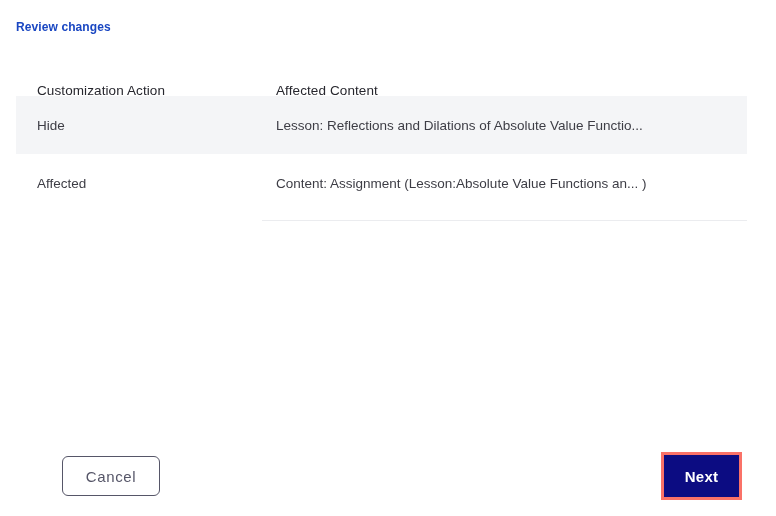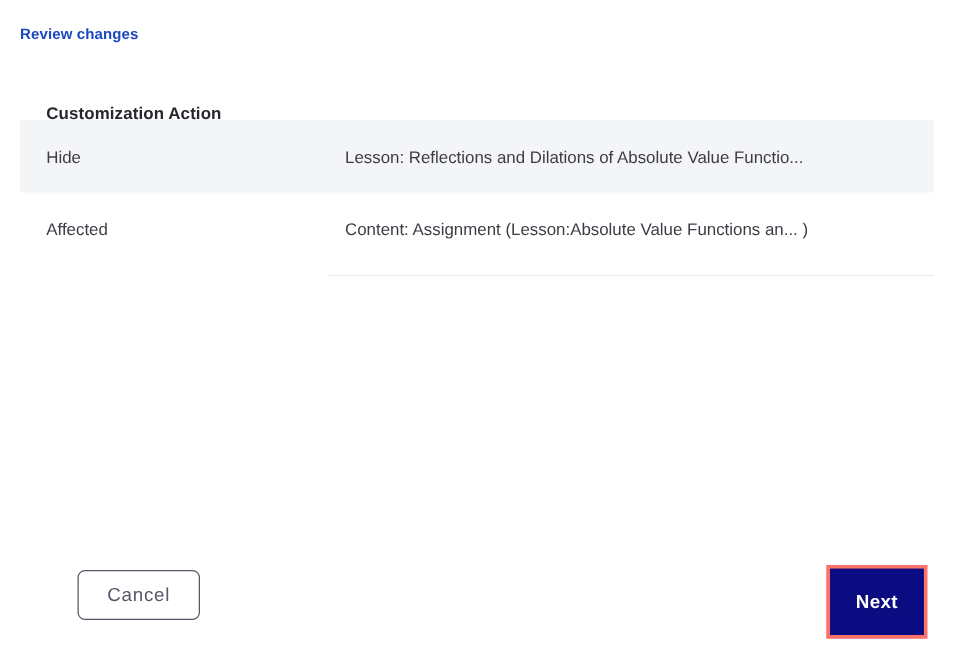--- a/index.html
+++ b/index.html
@@ -41,21 +41,21 @@
     top: 56px;
     width: 776px;
   }
   .table-header {
     display: flex;
     height: 40px;
     align-items: center;
   }
   .th {
     font-size: 13.5px;
-    font-weight: bold;
+    font-weight: normal;
     color: #27272e;
     letter-spacing: 0.1px;
     margin-top: 29px;
   }
   .col-action {
     width: 262px;
     box-sizing: border-box;
     padding-left: 37px;
   }
   .col-content {
@@ -126,21 +126,21 @@
     position: absolute;
     left: 661px;
     top: 452px;
     padding: 3px;
     background: #fa7268;
     box-sizing: border-box;
   }
   .btn-next {
     display: block;
     width: 75px;
-    height: 53px;
+    height: 42px;
     box-sizing: border-box;
     background: #0c0c82;
     border: 1px solid #0c0c82;
     color: #ffffff;
     font-family: "Liberation Sans", sans-serif;
     font-size: 15px;
     font-weight: bold;
     letter-spacing: 0.3px;
     cursor: pointer;
     padding: 0;
@@ -150,20 +150,21 @@
 <body>
 
 <div class="dialog">
 
   <div class="dialog-title">Review changes</div>
 
   <div class="review-table">
 
     <div class="table-header">
       <div class="th col-action">Customization Action</div>
+      <div class="th col-content">Affected Content</div>
     </div>
 
     <div class="table-row shaded">
       <div class="td td-action col-action">Hide</div>
       <div class="td col-content">Lesson: Reflections and Dilations of Absolute Value Functio...</div>
     </div>
 
     <div class="table-row">
       <div class="td td-action col-action">Affected</div>
       <div class="td col-content">Content: Assignment (Lesson:Absolute Value Functions an...  )</div>

